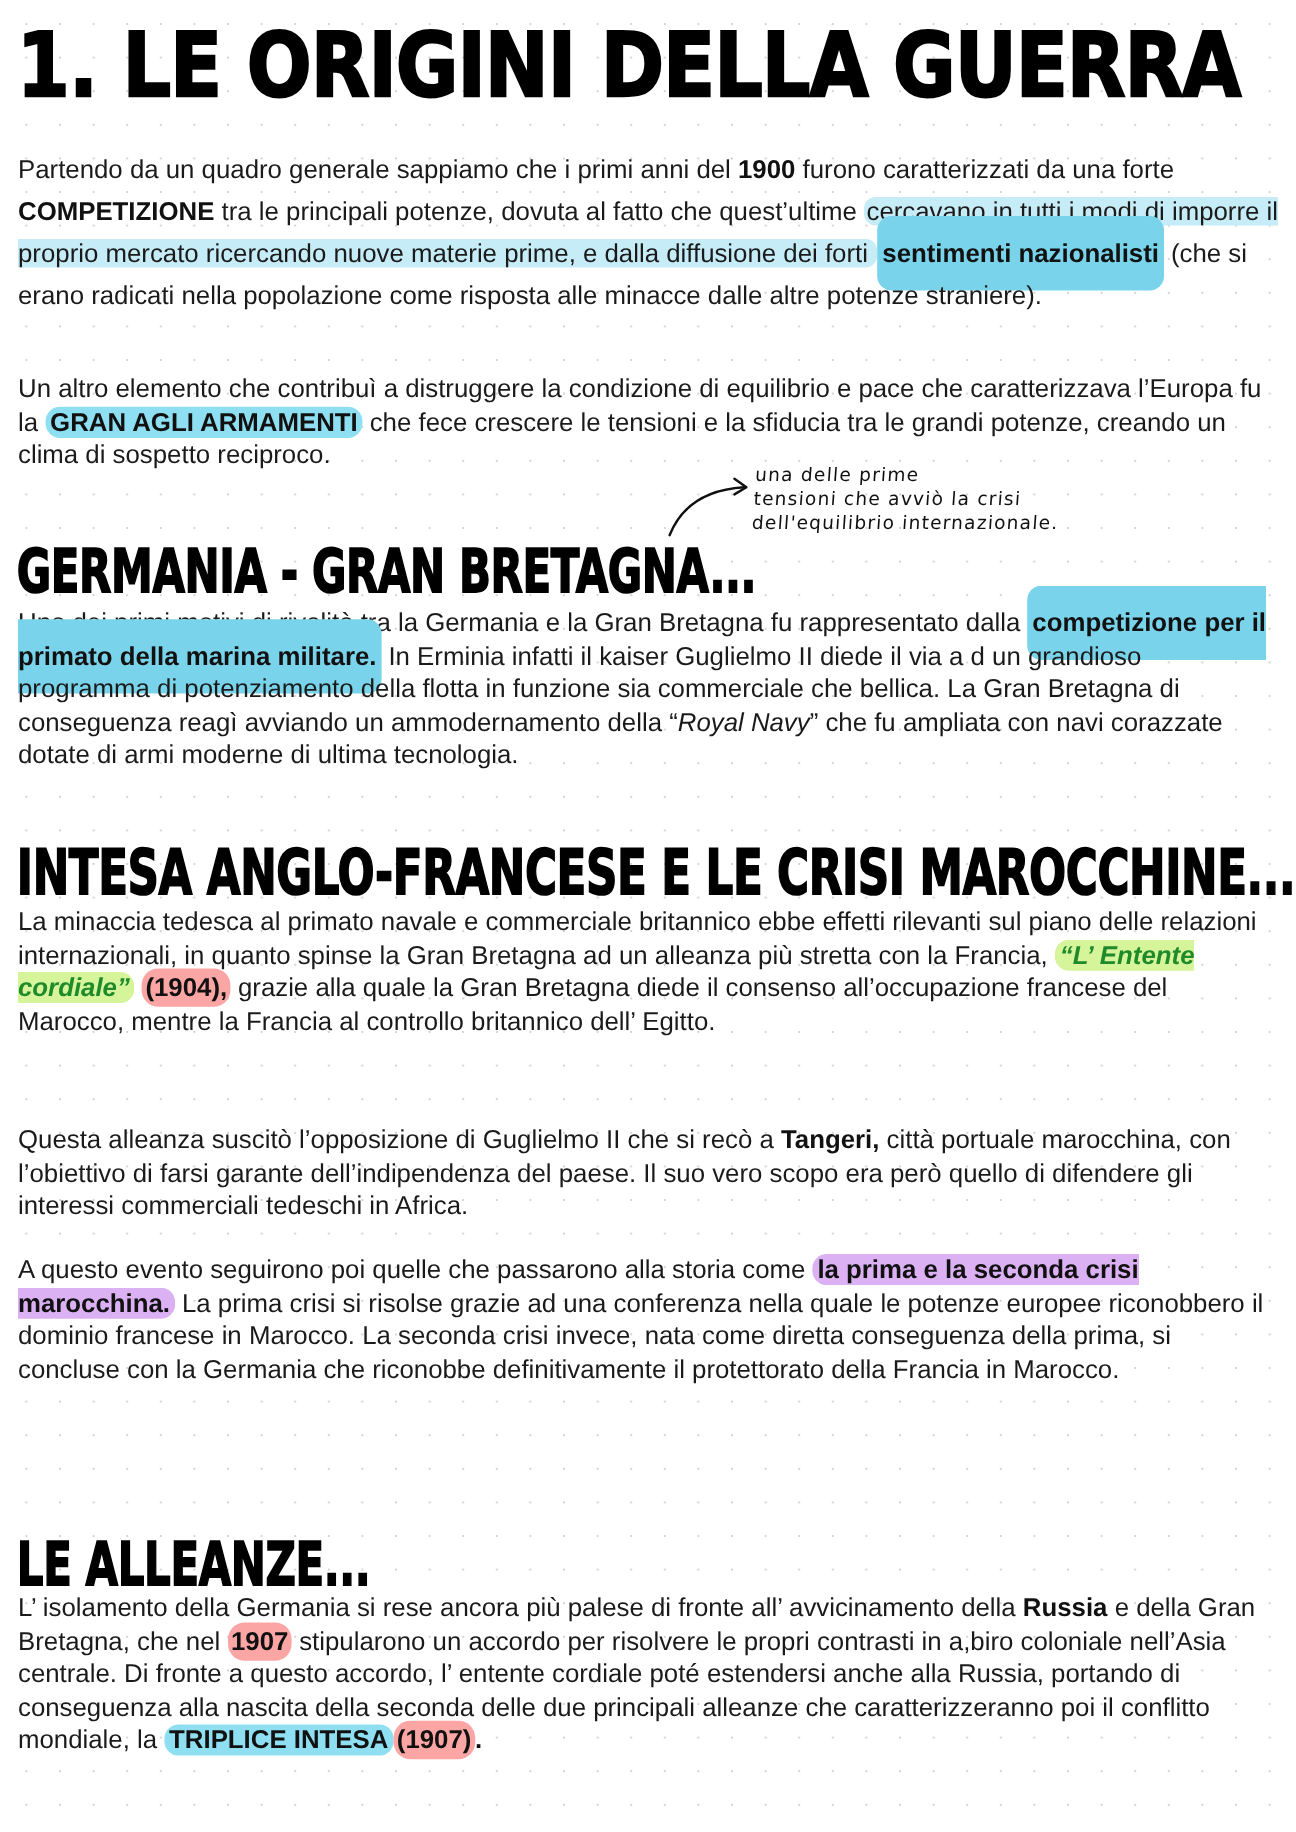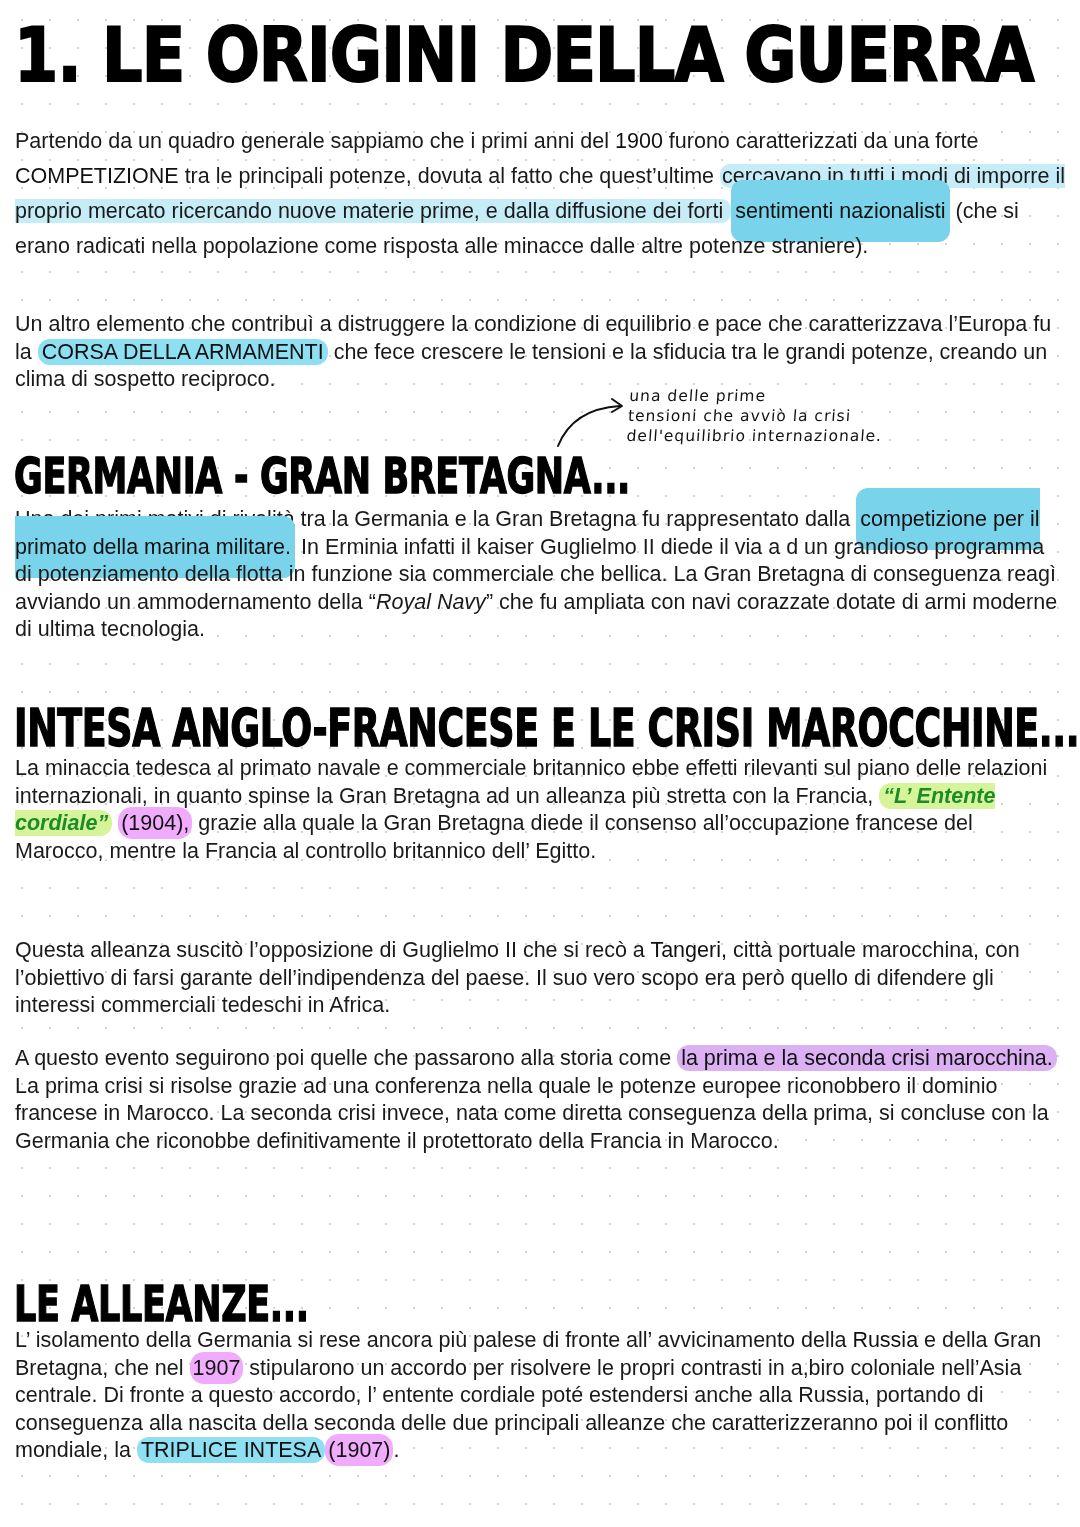--- a/index.html
+++ b/index.html
@@ -54,28 +54,28 @@
   }
   .p1 { top: 124px; line-height: 35px; }
   .p2 { top: 311px; }
   .p3 { top: 506px; }
   .p4 { top: 755px; }
   .p5 { top: 891px; margin-top: 46px; }
   .p6 { top: 1000px; margin-top: 45px; }
   .p7 { top: 1163px; }
   .p8 { top: 1327px; }
 
-  b { font-weight: normal; color: #111; }
+  b { font-weight: bold; color: #111; }
   i { }
 
   .hl-blue-light { background: #c6ecf7; border-radius: 10px; padding: 0 2px; }
   .hl-blue { background: #8fdff2; border-radius: 12px; padding: 1px 4px; }
   .hl-blue-strong { background: #79d3ea; border-radius: 12px; padding: 19px 4px; }
   .hl-green { background: #d6f59a; border-radius: 12px; padding: 1px 4px; color: #1f8a2a; }
-  .hl-yellow { background: #f0abfc; border-radius: 14px; padding: 4px 3px; text-align: center; }
+  .hl-yellow { background: #fca5a5; border-radius: 14px; padding: 4px 3px; text-align: center; }
   .hl-purple { background: #dcb1f4; border-radius: 12px; padding: 1px 4px; }
   .green-text { color: #1f8a2a; font-style: italic; font-weight: bold; }
 
   .annotation {
     position: absolute; left: 548px; top: 386px; width: 420px; height: 80px;
   }
   .annotation .note {
     position: absolute; left: 80px; top: 0px;
     font-family: "DejaVu Sans", sans-serif;
     font-size: 15.5px;
@@ -92,21 +92,21 @@
 
 <div class="page">
 
   <div class="title">1.  LE ORIGINI DELLA GUERRA</div>
 
   <div class="para p1">
     <span>Partendo da un quadro generale sappiamo che i primi anni del </span><b>1900</b><span> furono caratterizzati da una forte </span><b>COMPETIZIONE</b><span> tra le principali potenze, dovuta al fatto che quest’ultime </span><span class="hl-blue-light">cercavano in tutti i modi di imporre il proprio mercato ricercando nuove materie prime, e dalla diffusione dei forti </span><b class="hl-blue-strong">sentimenti nazionalisti</b><span> (che si erano radicati nella popolazione come risposta alle minacce dalle altre potenze straniere).</span>
   </div>
 
   <div class="para p2">
-    <span>Un altro elemento che contribuì a distruggere la condizione di equilibrio e pace che caratterizzava l’Europa fu la </span><b class="hl-blue">CORSA DELLA ARMAMENTI</b><span>  che fece crescere le tensioni e la sfiducia tra le grandi potenze, creando un clima di sospetto reciproco.</span>
+    <span>Un altro elemento che contribuì a distruggere la condizione di equilibrio e pace che caratterizzava l’Europa fu la </span><b class="hl-blue">GRAN AGLI ARMAMENTI</b><span>  che fece crescere le tensioni e la sfiducia tra le grandi potenze, creando un clima di sospetto reciproco.</span>
   </div>
 
   <div class="annotation">
     <svg width="100" height="70" viewBox="0 0 100 70">
       <path d="M10 60 C 20 35, 40 22, 72 20" stroke="#111" stroke-width="2" fill="none" stroke-linecap="round"></path>
       <path d="M64 13 L74 20 L64 26" stroke="#111" stroke-width="2" fill="none" stroke-linecap="round" stroke-linejoin="round"></path>
     </svg>
     <div class="note">una delle prime
 tensioni che avviò la crisi
 dell'equilibrio internazionale.</div>

